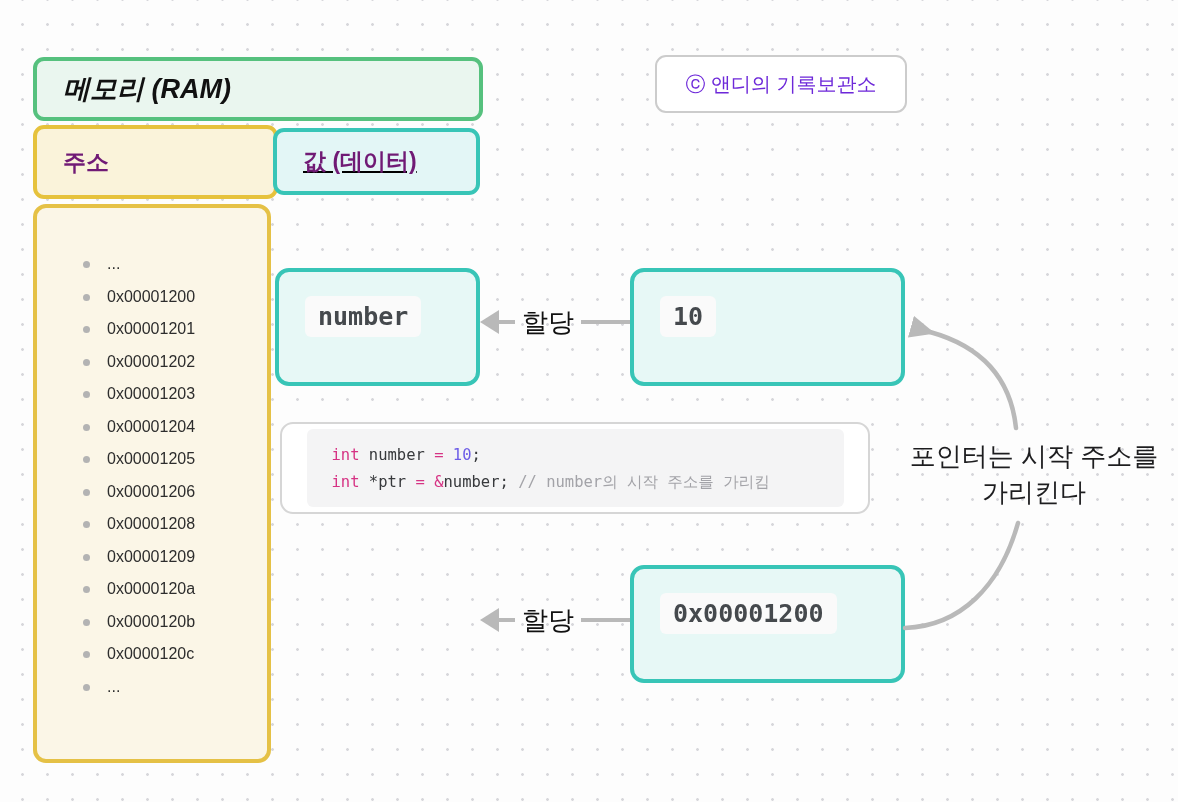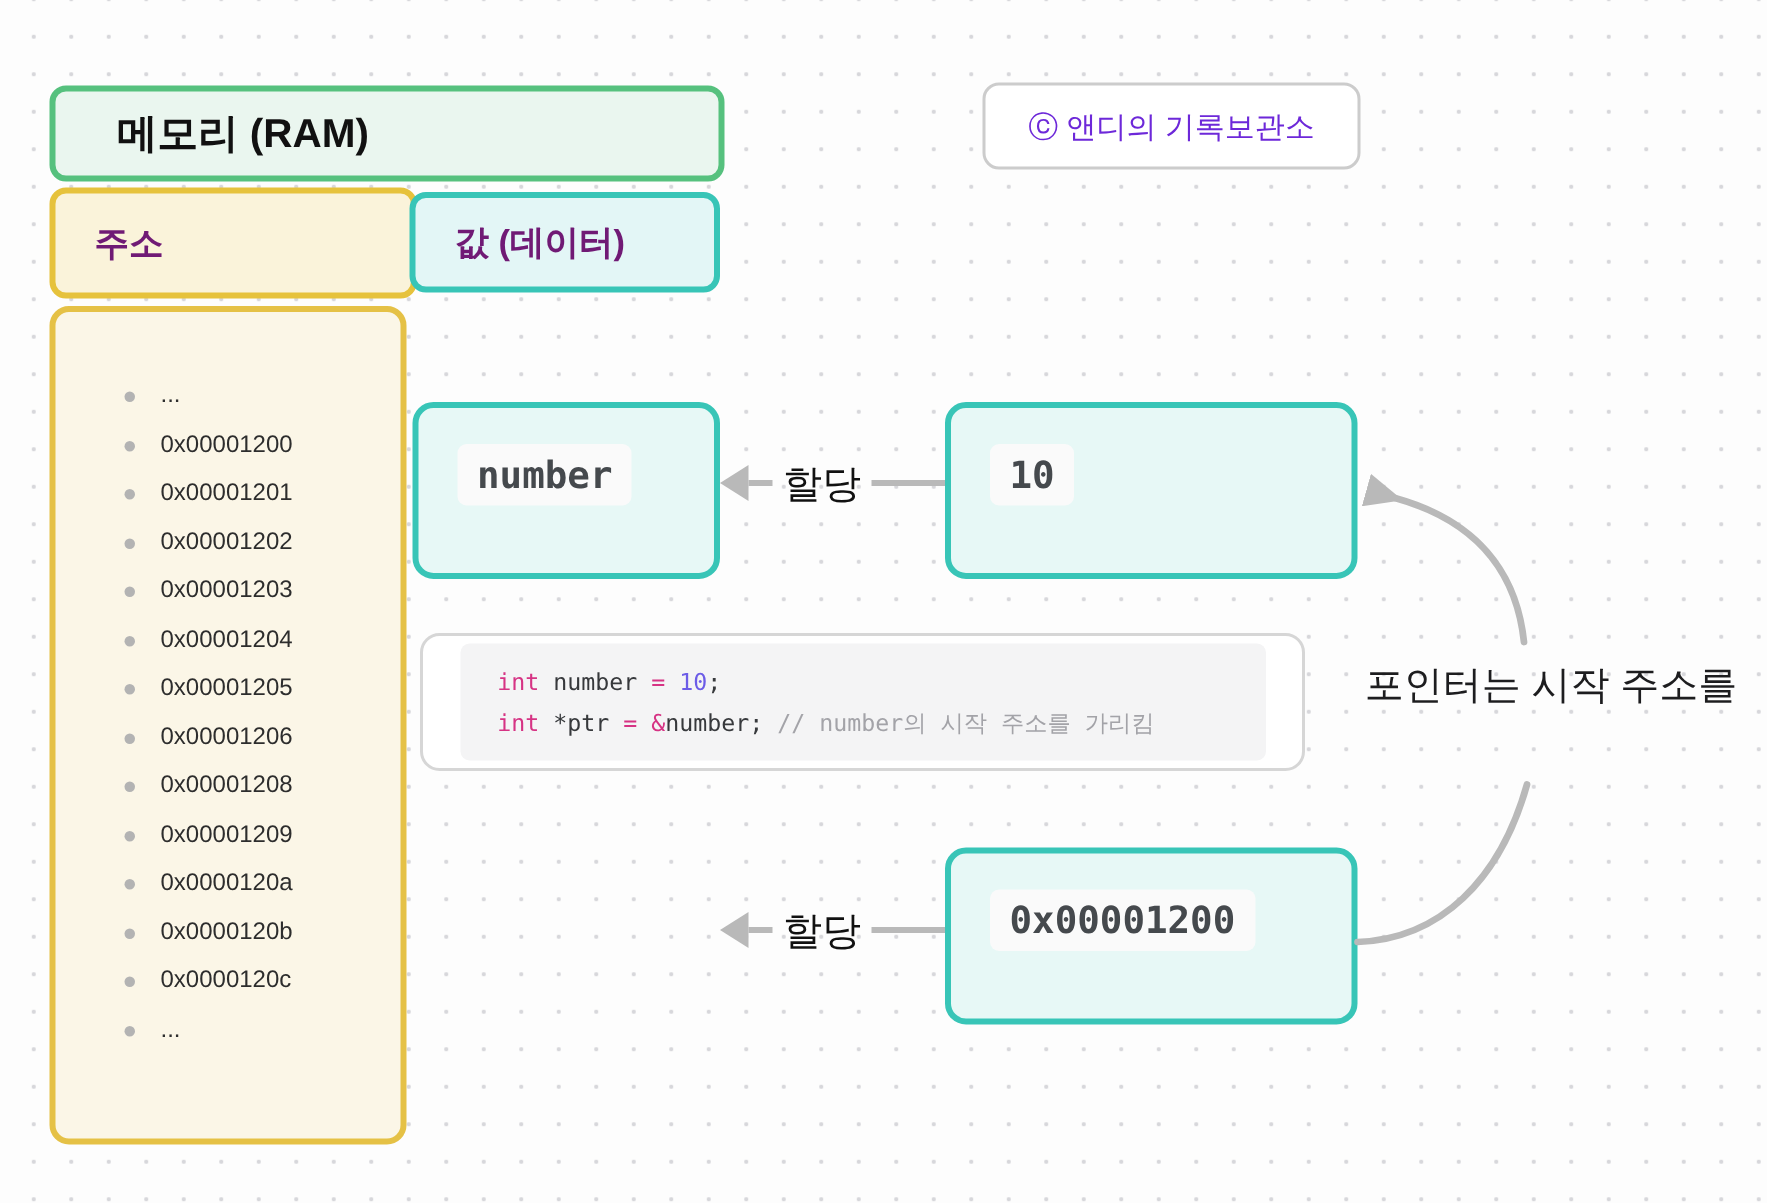--- a/index.html
+++ b/index.html
@@ -14,32 +14,32 @@
     background-color:#fdfdfd;
     background-image:radial-gradient(circle, #d7d7db 1.3px, transparent 1.5px);
     background-size:25px 25px;
     background-position:10px 12px;
   }
   
   .box{ position:absolute; border-radius:11px; }
   .ram-box{
     left:33px; top:57px; width:450px; height:64px;
     background:#eaf6ef; border:4px solid #56c17e;
-    display:flex; align-items:center; padding-left:41px;
+    display:flex; align-items:center; padding-left:26px;font-style:italic;
   }
   .ram-box .ttl{ font-size:27px; font-weight:bold; color:#111; }
   .addr-header{
     left:33px; top:125px; width:245px; height:74px;
     background:#faf3da; border:4px solid #e6c23c;
     display:flex; align-items:center; padding-left:26px;
   }
   .value-header{
     left:273px; top:128px; width:207px; height:67px;
     background:#e3f6f6; border:4px solid #38c5b7;
-    display:flex; align-items:center; padding-left:26px;
+    display:flex; align-items:center; padding-left:26px;text-decoration:underline;
   }
   .hdr-txt{ font-size:23px; font-weight:bold; color:#701a75; }
   
   .addr-list-box{
     left:33px; top:204px; width:238px; height:559px;
     background:#fbf6e7; border:4px solid #e5c146; border-radius:13px;
     padding:40px 0 0 44px;
   }
   .addr-list-box ul{ list-style:none; }
   .addr-list-box li{
@@ -179,20 +179,21 @@
     <div class="code-block">
         <div class="code-line"><span class="tok-kw">int</span><span class="tok-pl"> number </span><span class="tok-kw">=</span><span class="tok-pl"> </span><span class="tok-num">10</span><span class="tok-pl">;</span></div>
         <div class="code-line"><span class="tok-kw">int</span><span class="tok-pl"> *ptr </span><span class="tok-kw">=</span><span class="tok-pl"> </span><span class="tok-kw">&amp;</span><span class="tok-pl">number</span><span class="tok-pl">; </span><span class="tok-cm">// number의 시작 주소를 가리킴</span></div>
       </div>
   </div>
 
   <div class="badge">ⓒ 앤디의 기록보관소</div>
 
   <div class="annotation">
     <div>포인터는 시작 주소를</div>
+    <div>가리킨다</div>
   </div>
 
   <svg class="curve-svg" viewBox="0 0 288 345" fill="none">
     <defs>
       <marker id="ah" markerWidth="5.6" markerHeight="5" refX="1.2" refY="2.5" orient="auto" markerUnits="strokeWidth">
         <path d="M5.6,0 L0,2.5 L5.6,5 Z" fill="#b9b9b9"></path>
       </marker>
     </defs>
     <path d="M 15 333 C 70 331, 110 292, 128 228" stroke="#b9b9b9" stroke-width="4.5" stroke-linecap="round"></path>
     <path d="M 126 133 C 121 86, 94 52, 40 37" stroke="#b9b9b9" stroke-width="4.5" stroke-linecap="round" marker-end="url(#ah)"></path>

